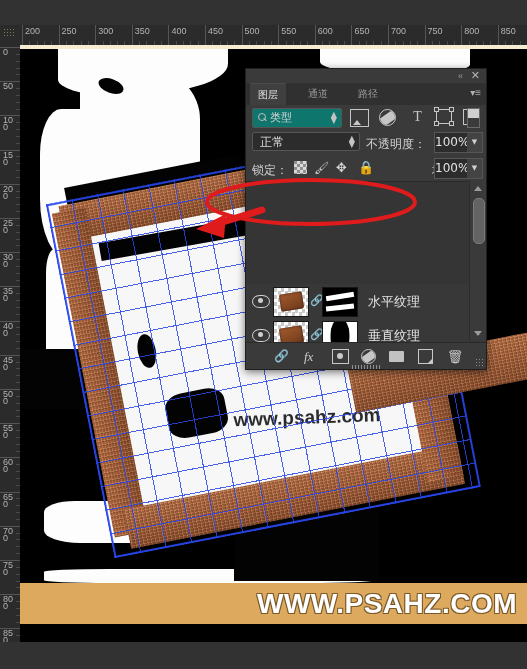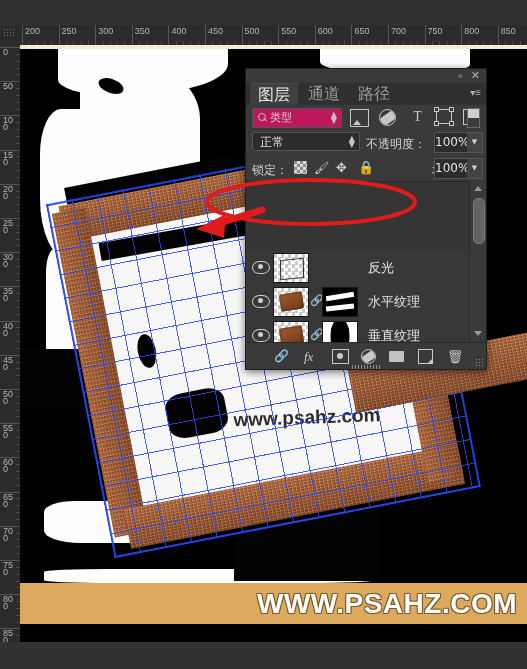--- a/index.html
+++ b/index.html
@@ -95,28 +95,28 @@
   .panel{position:absolute;left:245px;top:68px;width:240px;height:300px;
     background:#3a3a3a;border:1px solid #1f1f1f;
     box-shadow:0 2px 8px rgba(0,0,0,.55);}
   .panel-topbar{position:absolute;left:0;top:0;width:100%;height:14px;background:#3a3a3a;}
   .pt-collapse{position:absolute;right:24px;top:2px;color:#9a9a9a;font-size:9px;
     letter-spacing:-1px;font-family:"Liberation Sans",sans-serif;}
   .pt-close{position:absolute;right:6px;top:0px;color:#b5b5b5;font-size:11px;
     font-family:"Liberation Sans",sans-serif;}
   .tabs{position:absolute;left:0;top:14px;width:100%;height:22px;background:#303030;
     border-bottom:1px solid #252525;}
-  .tab{position:absolute;top:0;height:22px;line-height:22px;font-size:16px;
+  .tab{position:absolute;top:0;height:22px;line-height:22px;font-size:10px;
     color:#9c9c9c;padding:0 8px;}
   .tab.active{background:#3f3f3f;color:#e6e6e6;border-top:1px solid #4c4c4c;}
   .tab-menu{position:absolute;right:5px;top:4px;color:#b0b0b0;font-size:10px;
     font-family:"Liberation Sans",sans-serif;}
 
   .filtrow{position:absolute;left:0;top:36px;width:100%;height:24px;background:#3a3a3a;}
-  .fsel{position:absolute;left:6px;top:3px;width:88px;height:18px;background:#be185d;
+  .fsel{position:absolute;left:6px;top:3px;width:88px;height:18px;background:#0f766e;
     border:1px solid #555;border-radius:2px;}
   .fsel .mag{position:absolute;left:5px;top:4px;width:6px;height:6px;border:1.2px solid #bdbdbd;
     border-radius:50%;}
   .fsel .magh{position:absolute;left:10px;top:10px;width:4px;height:1.2px;background:#bdbdbd;
     transform:rotate(45deg);}
   .fsel .ftext{position:absolute;left:17px;top:0;height:18px;line-height:18px;
     color:#d6d6d6;font-size:11px;}
   .fsel .arrs{position:absolute;right:4px;top:3px;color:#c3c3c3;font-size:8px;line-height:6px;}
   .ficon{position:absolute;top:4px;width:17px;height:16px;}
   .fi-img{border:1.3px solid #c6c6c6;}
@@ -571,30 +571,20 @@
       <span class="lk lk-lock" style="left:112px;">🔒</span>
       <span class="lbl" style="left:138px;top:7px;margin-left:48px;">填充：</span>
       <div class="numbox" style="left:188px;top:3px;width:32px;">100%</div>
       <div class="numarr" style="left:221px;top:3px;">▼</div>
     </div>
 
     <div class="listwrap">
 
 
 
-      <div class="lrow" style="top:68px;">
-        <span class="eye">
-            <span class="e-out"></span>
-            <span class="e-pup"></span>
-          </span>
-        <span class="thumb">
-            <span class="th-shape"></span>
-          </span>
-        <span class="lname" style="left:122px;">反光</span>
-      </div>
 
       <div class="lrow" style="top:102px;">
         <span class="eye">
             <span class="e-out"></span>
             <span class="e-pup"></span>
           </span>
         <span class="thumb">
             <span class="th-woodchip"></span>
           </span>
         <span class="link-ic">🔗</span>

